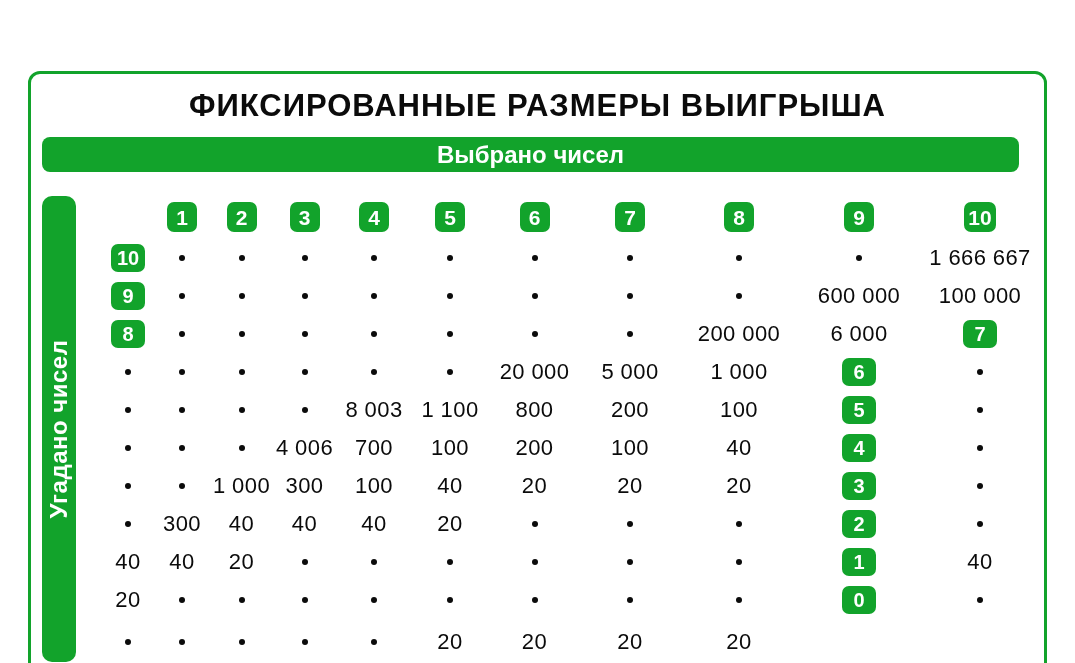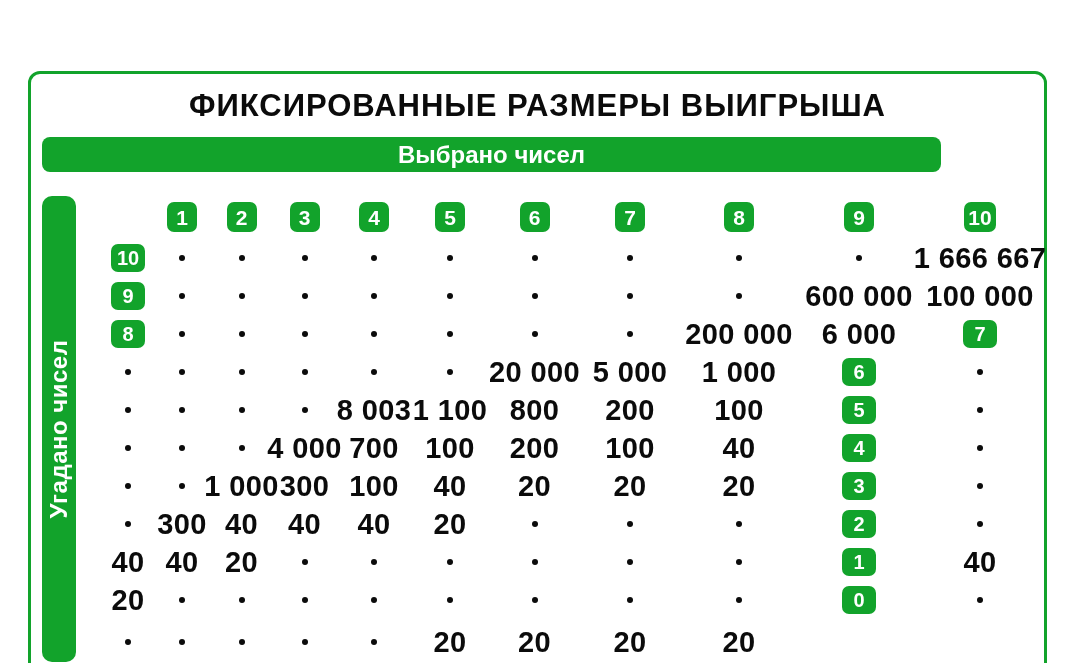--- a/index.html
+++ b/index.html
@@ -30,21 +30,21 @@
     font-size:32px;
     font-weight:bold;
     letter-spacing:1px;
     color:var(--text);
     transform:scaleX(0.97);
     white-space:nowrap;
   }
   .top-bar{
     position:absolute;
     left:11px;top:63px;
-    width:899px;height:35px;
+    width:977px;height:35px;
     background:var(--green);
     border-radius:8px;
     display:flex;align-items:center;justify-content:center;
     color:#fff;
     font-size:24px;
     font-weight:bold;
   }
   .side-bar{
     position:absolute;
     left:11px;top:122px;
@@ -85,22 +85,22 @@
   .col-badge{
     min-width:30px;height:30px;
     padding:0 4px;
     font-size:21px;
   }
   .row-badge{
     width:34px;height:28px;
     font-size:20px;
   }
   .value{
-    font-size:29px;
-    font-weight:bold;
+    font-size:22px;
+    font-weight:normal;
     letter-spacing:0.4px;
     color:var(--text);
     white-space:nowrap;
   }
   .dot{
     width:6px;height:6px;
     border-radius:50%;
     background:var(--text);
   }
 </style>
@@ -313,21 +313,21 @@
       <div class="cell">
         <div class="dot"></div>
       </div>
       <div class="cell">
         <div class="dot"></div>
       </div>
       <div class="cell">
         <div class="dot"></div>
       </div>
       <div class="cell">
-        <div class="value">4 000</div>
+        <div class="value">4 006</div>
       </div>
       <div class="cell">
         <div class="value">700</div>
       </div>
       <div class="cell">
         <div class="value">100</div>
       </div>
       <div class="cell">
         <div class="value">200</div>
       </div>

